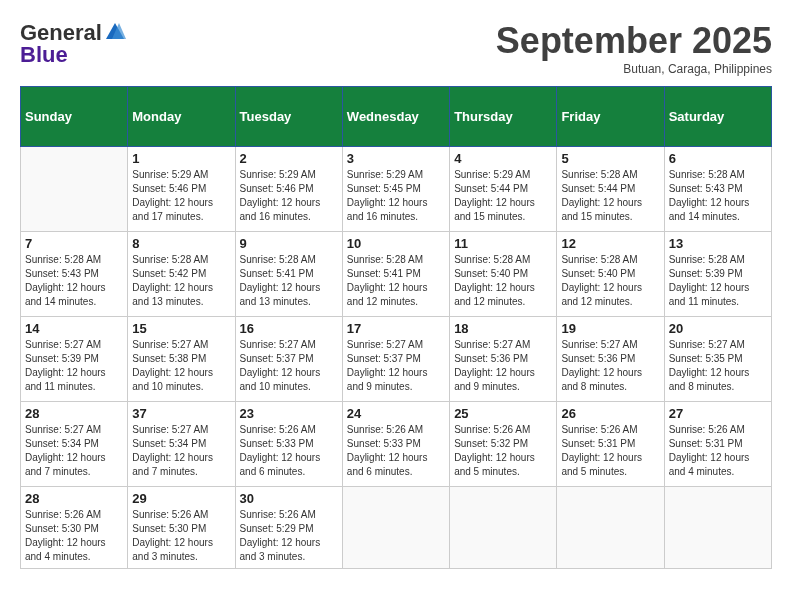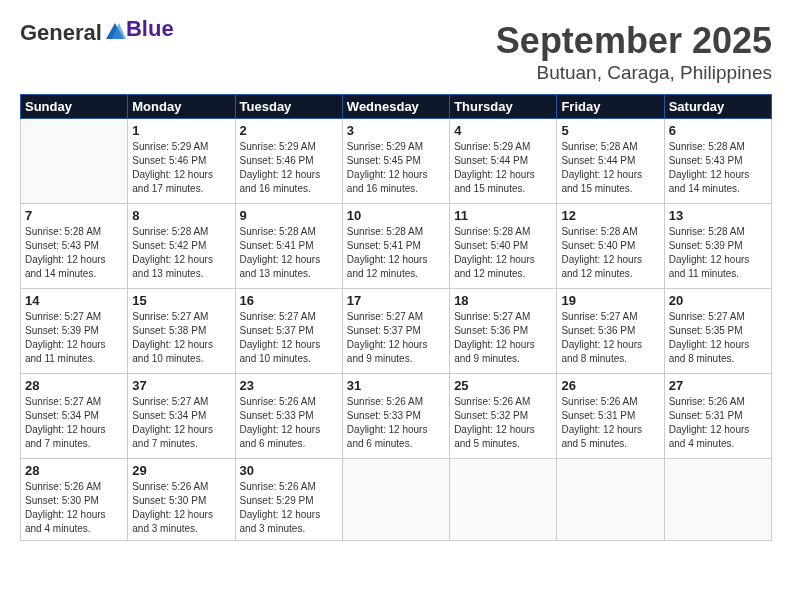--- a/index.html
+++ b/index.html
@@ -11,47 +11,48 @@
       padding: 20px;
     }
     .header-area {
       display: flex;
       justify-content: space-between;
       align-items: flex-start;
       margin-bottom: 10px;
     }
     .logo {
       display: flex;
+      flex-direction: column;
       align-items: flex-start;
     }
     .logo-row {
       display: flex;
       align-items: center;
     }
     .title-area {
       text-align: right;
     }
     .month-title {
       font-size: 36px;
       font-weight: bold;
       color: #404040;
     }
     .location {
-      font-size: 19px;
+      font-size: 12px;
       color: #444;
     }
     .calendar {
       width: 100%;
       border-collapse: collapse;
       font-size: 11px;
     }
     .calendar th {
-      background-color: #0f172a;
+      background-color: #15803d;
       color: #fff;
-      padding: 4px 4px;
+      padding: 22px 4px;
       text-align: left;
       font-size: 13px;
       font-weight: bold;
       border: 1px solid #2a56a0;
     }
     .calendar td {
       vertical-align: top;
       border: 1px solid #ccc;
       padding: 4px;
       width: calc(100% / 7);
@@ -275,21 +276,21 @@
 and 7 minutes.</div>
         </td>
         <td>
           <span class="day-number">23</span>
           <div class="day-info" style="white-space: pre-line;">Sunrise: 5:26 AM
 Sunset: 5:33 PM
 Daylight: 12 hours
 and 6 minutes.</div>
         </td>
         <td>
-          <span class="day-number">31</span>
+          <span class="day-number">24</span>
           <div class="day-info" style="white-space: pre-line;">Sunrise: 5:26 AM
 Sunset: 5:33 PM
 Daylight: 12 hours
 and 6 minutes.</div>
         </td>
         <td>
           <span class="day-number">25</span>
           <div class="day-info" style="white-space: pre-line;">Sunrise: 5:26 AM
 Sunset: 5:32 PM
 Daylight: 12 hours

